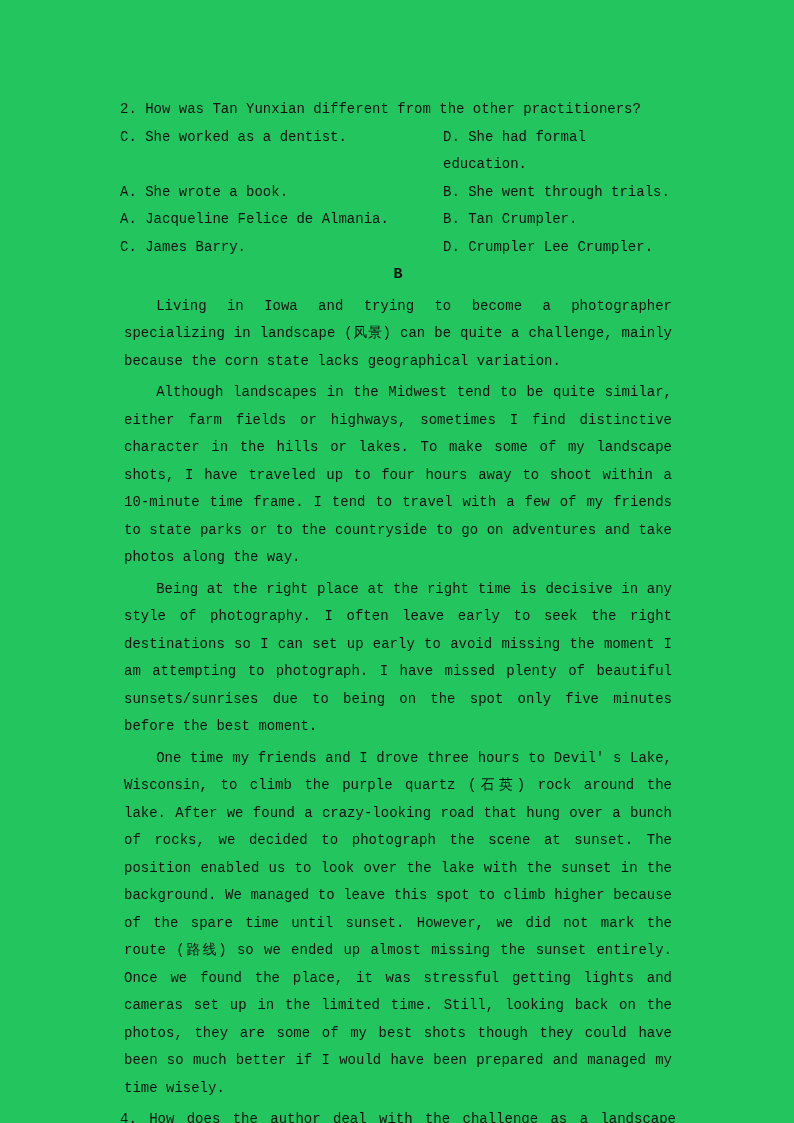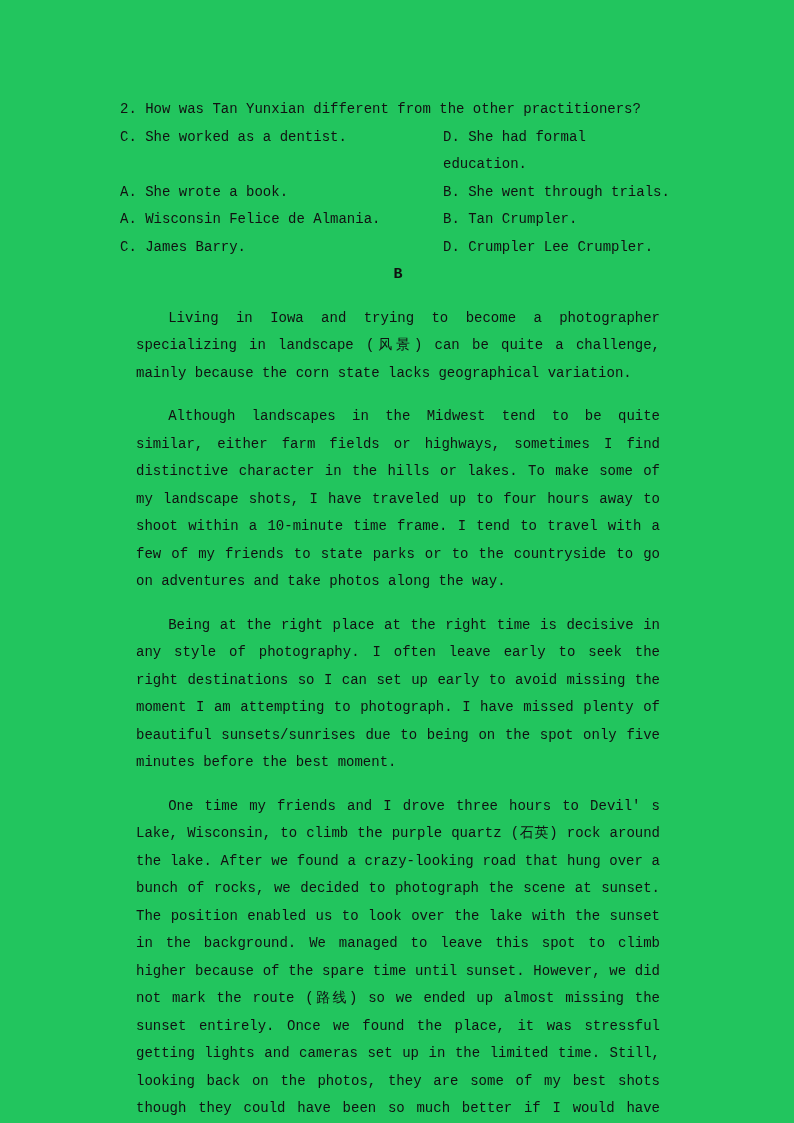--- a/index.html
+++ b/index.html
@@ -36,42 +36,42 @@
   .option-right {
     flex: 1 1 auto;
   }
   .section-heading {
     margin: 0;
     text-align: center;
     font-weight: bold;
     font-size: 15px;
   }
   .para {
-    margin: 16px;
+    margin: 4px;
     text-align: justify;
     text-indent: 2.3em;
   }
 </style>
 </head>
 <body>
 
 <div class="page">
 
   <p class="stem">2. How was Tan Yunxian different from the other practitioners?</p>
   <div class="option-row">
     <span class="option-left">C. She worked as a dentist.</span>
     <span class="option-right">D. She had formal education.</span>
   </div>
   <div class="option-row">
     <span class="option-left">A. She wrote a book.</span>
     <span class="option-right">B. She went through trials.</span>
   </div>
 
   <div class="option-row">
-    <span class="option-left">A. Wisconsin Felice de Almania.</span>
+    <span class="option-left">A. Jacqueline Felice de Almania.</span>
     <span class="option-right">B. Tan Crumpler.</span>
   </div>
   <div class="option-row">
     <span class="option-left">C. James Barry.</span>
     <span class="option-right">D. Crumpler Lee Crumpler.</span>
   </div>
 
   <p class="section-heading">B</p>
 
   <p class="para">Living in Iowa and trying to become a photographer specializing in landscape (风景) can be quite a challenge, mainly because the corn state lacks geographical variation.</p>

